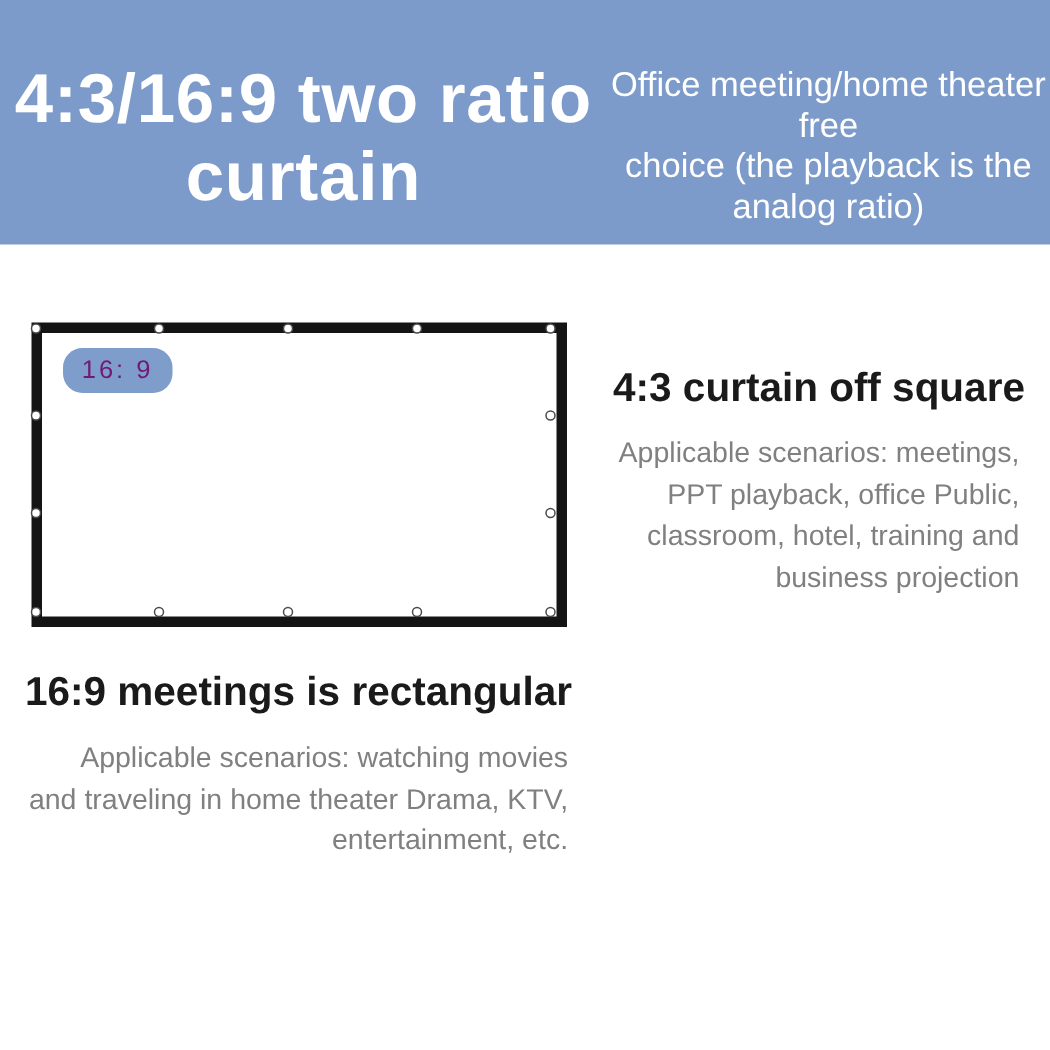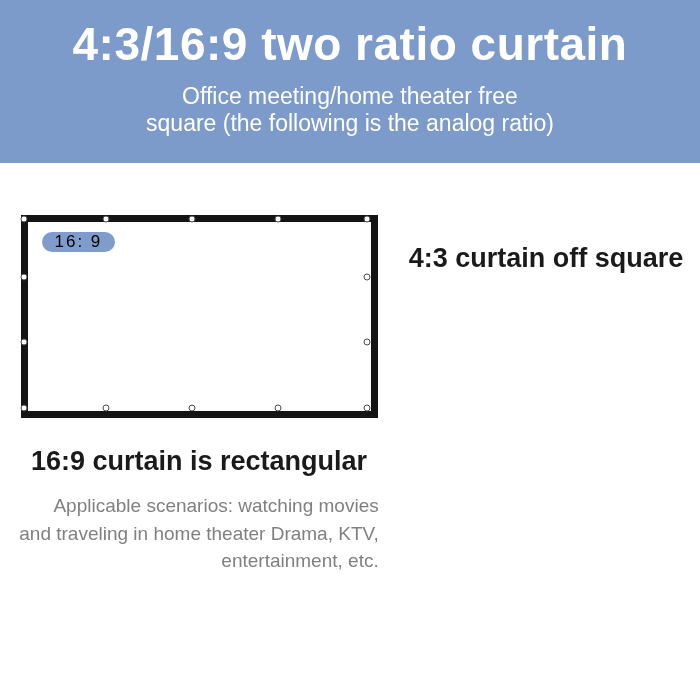--- a/index.html
+++ b/index.html
@@ -17,21 +17,21 @@
     font-family: "Liberation Sans", sans-serif;
     overflow: hidden;
   }
   .page { width: 700px; height: 700px; position: relative; }
 
   
   .banner {
     width: 700px; height: 163px;
     background: var(--banner-blue);
     color: #ffffff;
-    display: flex; flex-direction: column;
+    display: flex; flex-direction: row;
     align-items: center; justify-content: flex-start;
     padding-top: 18px;
     text-align: center;
   }
   .banner-title {
     font-size: 46px;
     font-weight: bold;
     line-height: 52px;
     letter-spacing: 0.5px;
   }
@@ -68,25 +68,25 @@
     border-radius: 50%;
     background: #ffffff;
     border: 1.5px solid #4a4a4a;
     transform: translate(-50%, -50%);
     margin: -7px 0 0 -7px; 
   }
 
   .ratio-badge {
     position: absolute;
     left: 14px; top: 10px;
-    min-width: 62px; height: 20px;
+    min-width: 62px; height: 30px;
     padding: 0 13px;
     background: var(--badge-blue);
     border-radius: 13px;
-    color: #000000;
+    color: #701a75;
     font-size: 17px;
     letter-spacing: 2px;
     display: flex; align-items: center; justify-content: center;
     box-shadow: 0 0 0 1.5px rgba(255,255,255,0.85);
   }
 
   
   .caption-heading {
     margin-top: 27px;
     font-size: 27px;
@@ -106,21 +106,21 @@
   }
 </style>
 </head>
 <body>
 
 <div class="page">
 
   <div class="banner">
     <div class="banner-title">4:3/16:9 two ratio curtain</div>
     <div class="banner-subtitle">Office meeting/home theater free
-square (the following is the analog ratio)</div>
+choice (the playback is the analog ratio)</div>
   </div>
 
   <div class="screens-row">
 
     <div class="column column-left">
       <div class="screen-frame ratio-169">
         <div class="ratio-badge">16: 9</div>
       <span class="grommet" style="left: 3.5px; top: 3.5px;"></span>
           <span class="grommet" style="left: 3.5px; top: calc(100% + 3.5px);"></span>
           <span class="grommet" style="left: 25%; top: 3.5px;"></span>
@@ -129,24 +129,28 @@
           <span class="grommet" style="left: 50%; top: calc(100% + 3.5px);"></span>
           <span class="grommet" style="left: 75%; top: 3.5px;"></span>
           <span class="grommet" style="left: 75%; top: calc(100% + 3.5px);"></span>
           <span class="grommet" style="left: calc(100% + 3.5px); top: 3.5px;"></span>
           <span class="grommet" style="left: calc(100% + 3.5px); top: calc(100% + 3.5px);"></span>
           <span class="grommet" style="left: 3.5px; top: 33%;"></span>
           <span class="grommet" style="left: calc(100% + 3.5px); top: 33%;"></span>
           <span class="grommet" style="left: 3.5px; top: 67%;"></span>
           <span class="grommet" style="left: calc(100% + 3.5px); top: 67%;"></span>
         </div>
-      <div class="caption-heading">16:9 curtain is rectangular</div>
+      <div class="caption-heading">16:9 meetings is rectangular</div>
       <div class="caption-body">Applicable scenarios: watching movies
 and traveling in home theater Drama, KTV,
 entertainment, etc.</div>
     </div>
 
     <div class="column column-right">
       <div class="caption-heading">4:3 curtain off square</div>
+      <div class="caption-body">Applicable scenarios: meetings,
+PPT playback, office Public,
+classroom, hotel, training and
+business projection</div>
     </div>
 
   </div>
 </div>
 
 </body></html>

